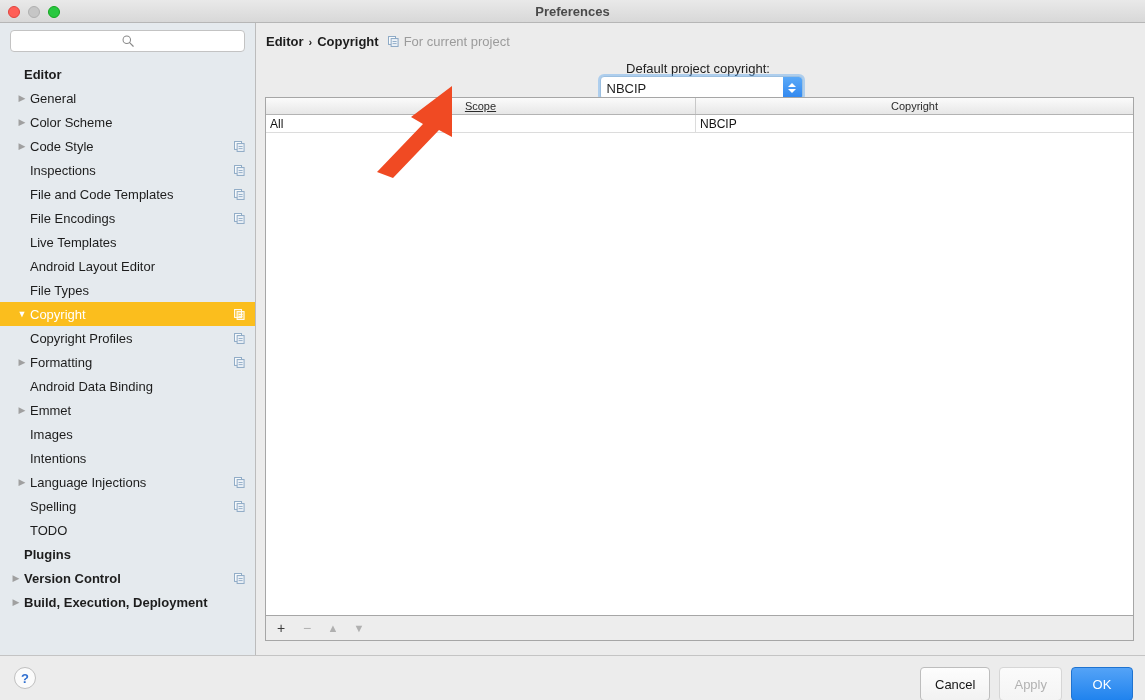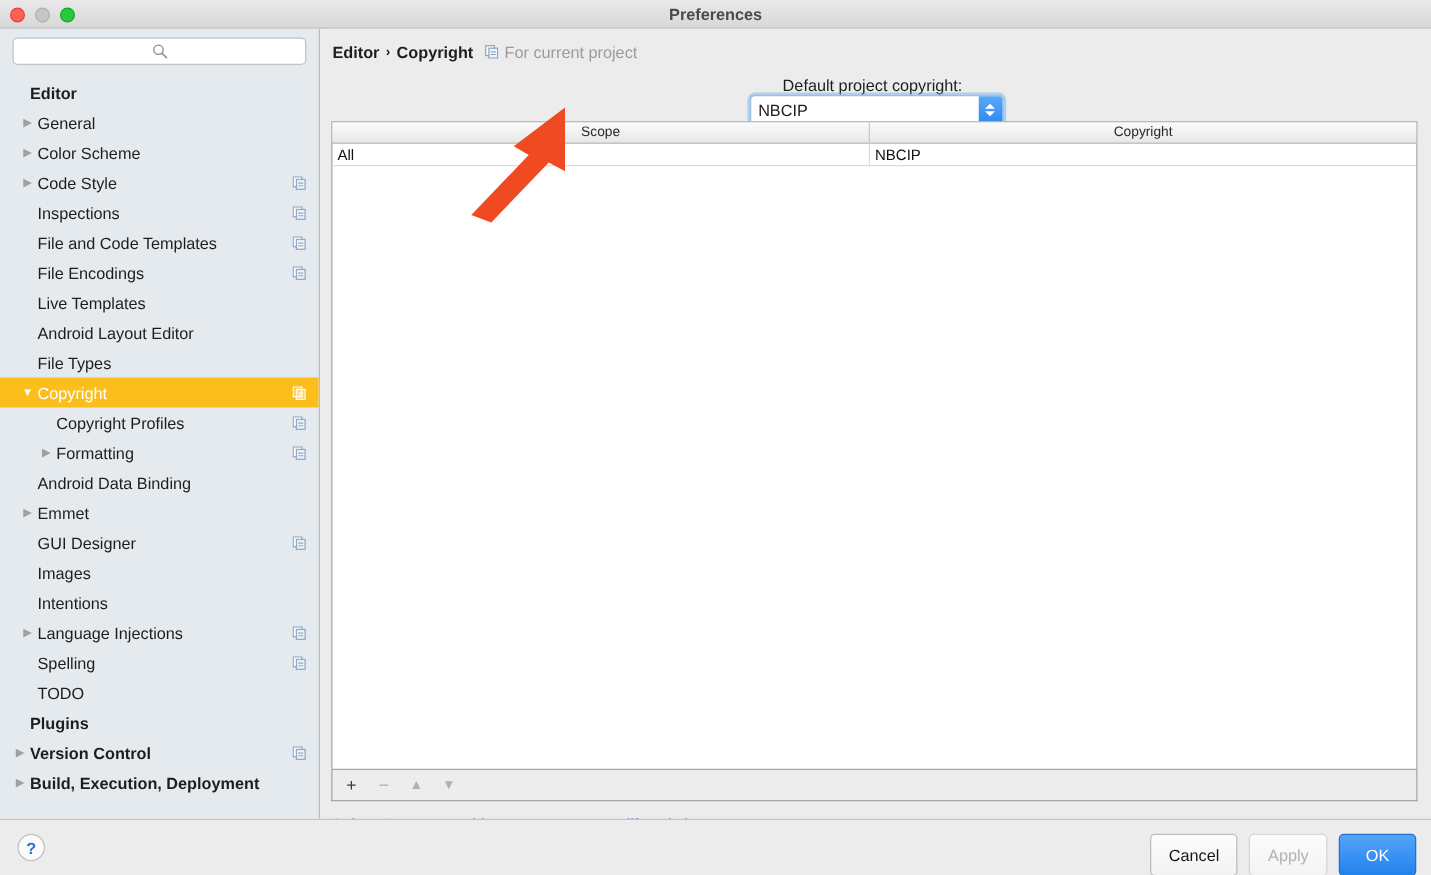--- a/index.html
+++ b/index.html
@@ -81,21 +81,21 @@
   .node .spacer { flex: 1 1 auto; }
   .node.bold .label { font-weight: bold; }
   .node.selected { background: #fbbe1d; }
   .node.selected .label { color: #ffffff; }
   .node.selected .twisty { color: #ffffff; }
   .copy-ico { width: 11px; height: 11px; opacity: .95; }
 
   
   .lvl0 { padding-left: 8px; }
   .lvl1 { padding-left: 14px; }
-  .lvl2 { padding-left: 29px; }
+  .lvl2 { padding-left: 14px; }
 
   
   .content {
     position: absolute; top: 23px; left: 257px;
     width: 888px; height: 632px;
     background: #ececec;
   }
   .breadcrumb {
     position: absolute; left: 9px; top: 11px;
     font-size: 13px; display: flex; align-items: center; gap: 5px;
@@ -155,21 +155,21 @@
   .thead {
     display: flex; height: 17px;
     background: linear-gradient(to bottom, #fbfbfb 0%, #e7e7e7 100%);
     border-bottom: 1px solid #b3b3b3;
   }
   .th {
     font-size: 11px; color: #2b2b2b;
     display: flex; align-items: center; justify-content: center;
     height: 100%;
   }
-  .th.scope { width: 430px; border-right: 1px solid #c8c8c8; }
+  .th.scope { width: 430px; border-right: 1px solid #c8c8c8; text-decoration: underline; }
   .th.copyright { flex: 1 1 auto; }
   .trow {
     display: flex; height: 18px;
     border-bottom: 1px solid #dcdcdc;
   }
   .td {
     font-size: 12px; color: #111;
     display: flex; align-items: center;
     padding-left: 4px; height: 100%;
   }
@@ -380,31 +380,20 @@
         </div>
         <div class="node lvl1">
           <span class="twisty"></span>
           <span class="label">Android Data Binding</span>
           <span class="spacer"></span>
         </div>
         <div class="node lvl1">
           <span class="twisty">▶</span>
           <span class="label">Emmet</span>
           <span class="spacer"></span>
-        </div>
-        <div class="node lvl1">
-          <span class="twisty"></span>
-          <span class="label">GUI Designer</span>
-          <span class="spacer"></span>
-          <svg class="copy-ico" viewBox="0 0 12 12">
-            <rect x="0.6" y="0.6" width="7.6" height="8.6" fill="#ffffff" stroke="#8aa7c4" stroke-width="1.1"></rect>
-            <rect x="3.4" y="2.8" width="7.6" height="8.6" fill="#eef3f8" stroke="#8aa7c4" stroke-width="1.1"></rect>
-            <line x1="5" y1="6" x2="9.4" y2="6" stroke="#8aa7c4" stroke-width="1"></line>
-            <line x1="5" y1="8.3" x2="9.4" y2="8.3" stroke="#8aa7c4" stroke-width="1"></line>
-          </svg>
         </div>
         <div class="node lvl1">
           <span class="twisty"></span>
           <span class="label">Images</span>
           <span class="spacer"></span>
         </div>
         <div class="node lvl1">
           <span class="twisty"></span>
           <span class="label">Intentions</span>
           <span class="spacer"></span>

